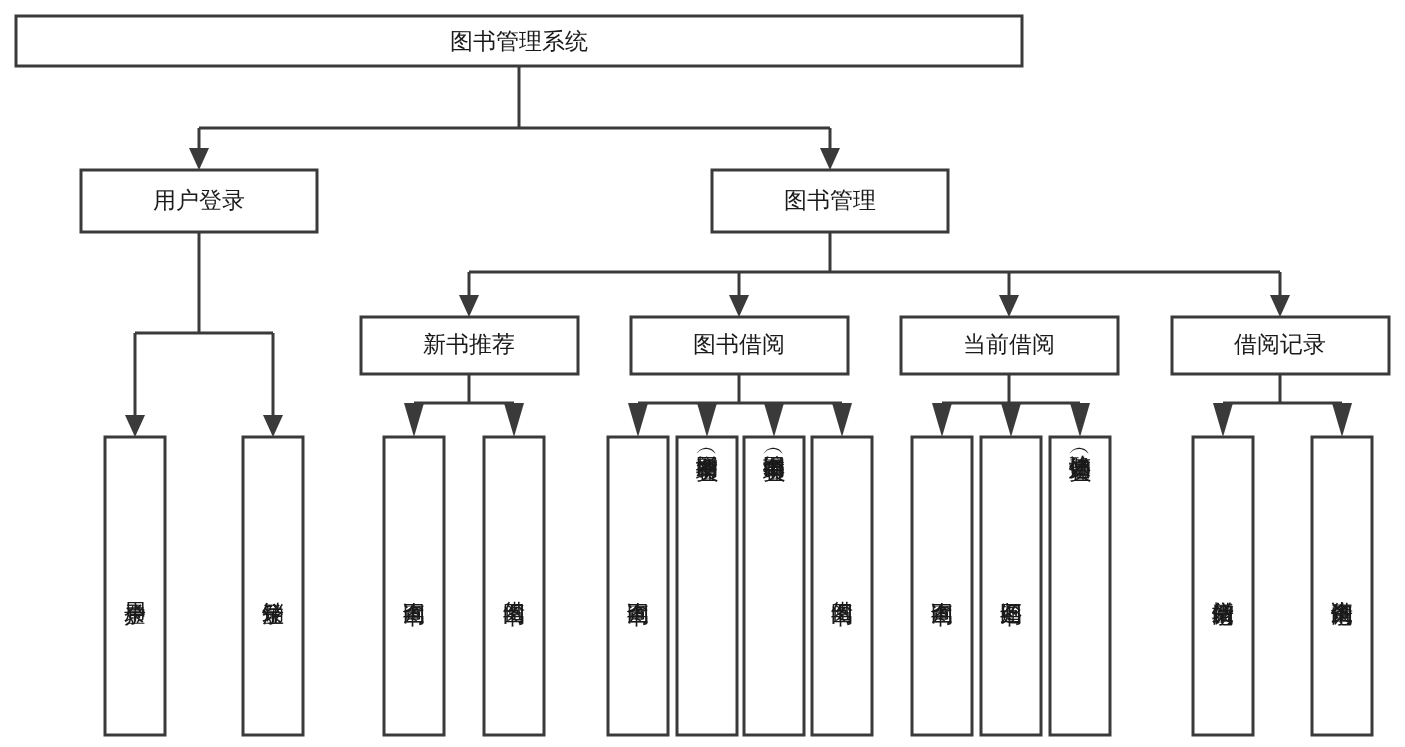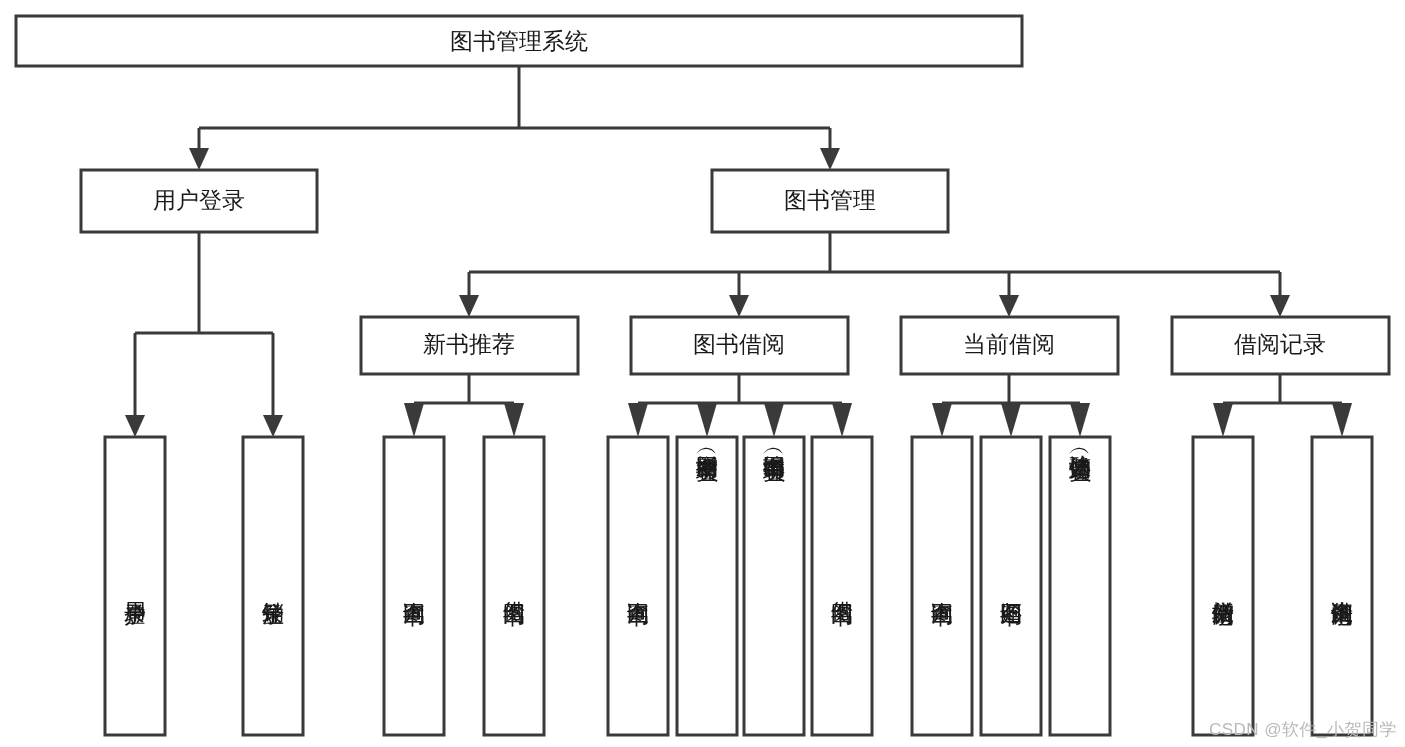--- a/index.html
+++ b/index.html
@@ -249,15 +249,14 @@
     <span class="vlabel">确认归还（管理员）</span>
   </div>
 
   <div class="vlabel-wrap" style="left:1193px; top:437px; width:60px; height:298px;">
     <span class="vlabel">新增借阅记录</span>
   </div>
   <div class="vlabel-wrap" style="left:1312px; top:437px; width:60px; height:298px;">
     <span class="vlabel">查询借阅记录</span>
   </div>
 
-  <div class="watermark">CSDN @软件_小贺同学</div>
 
 </div>
 
 </body></html>

